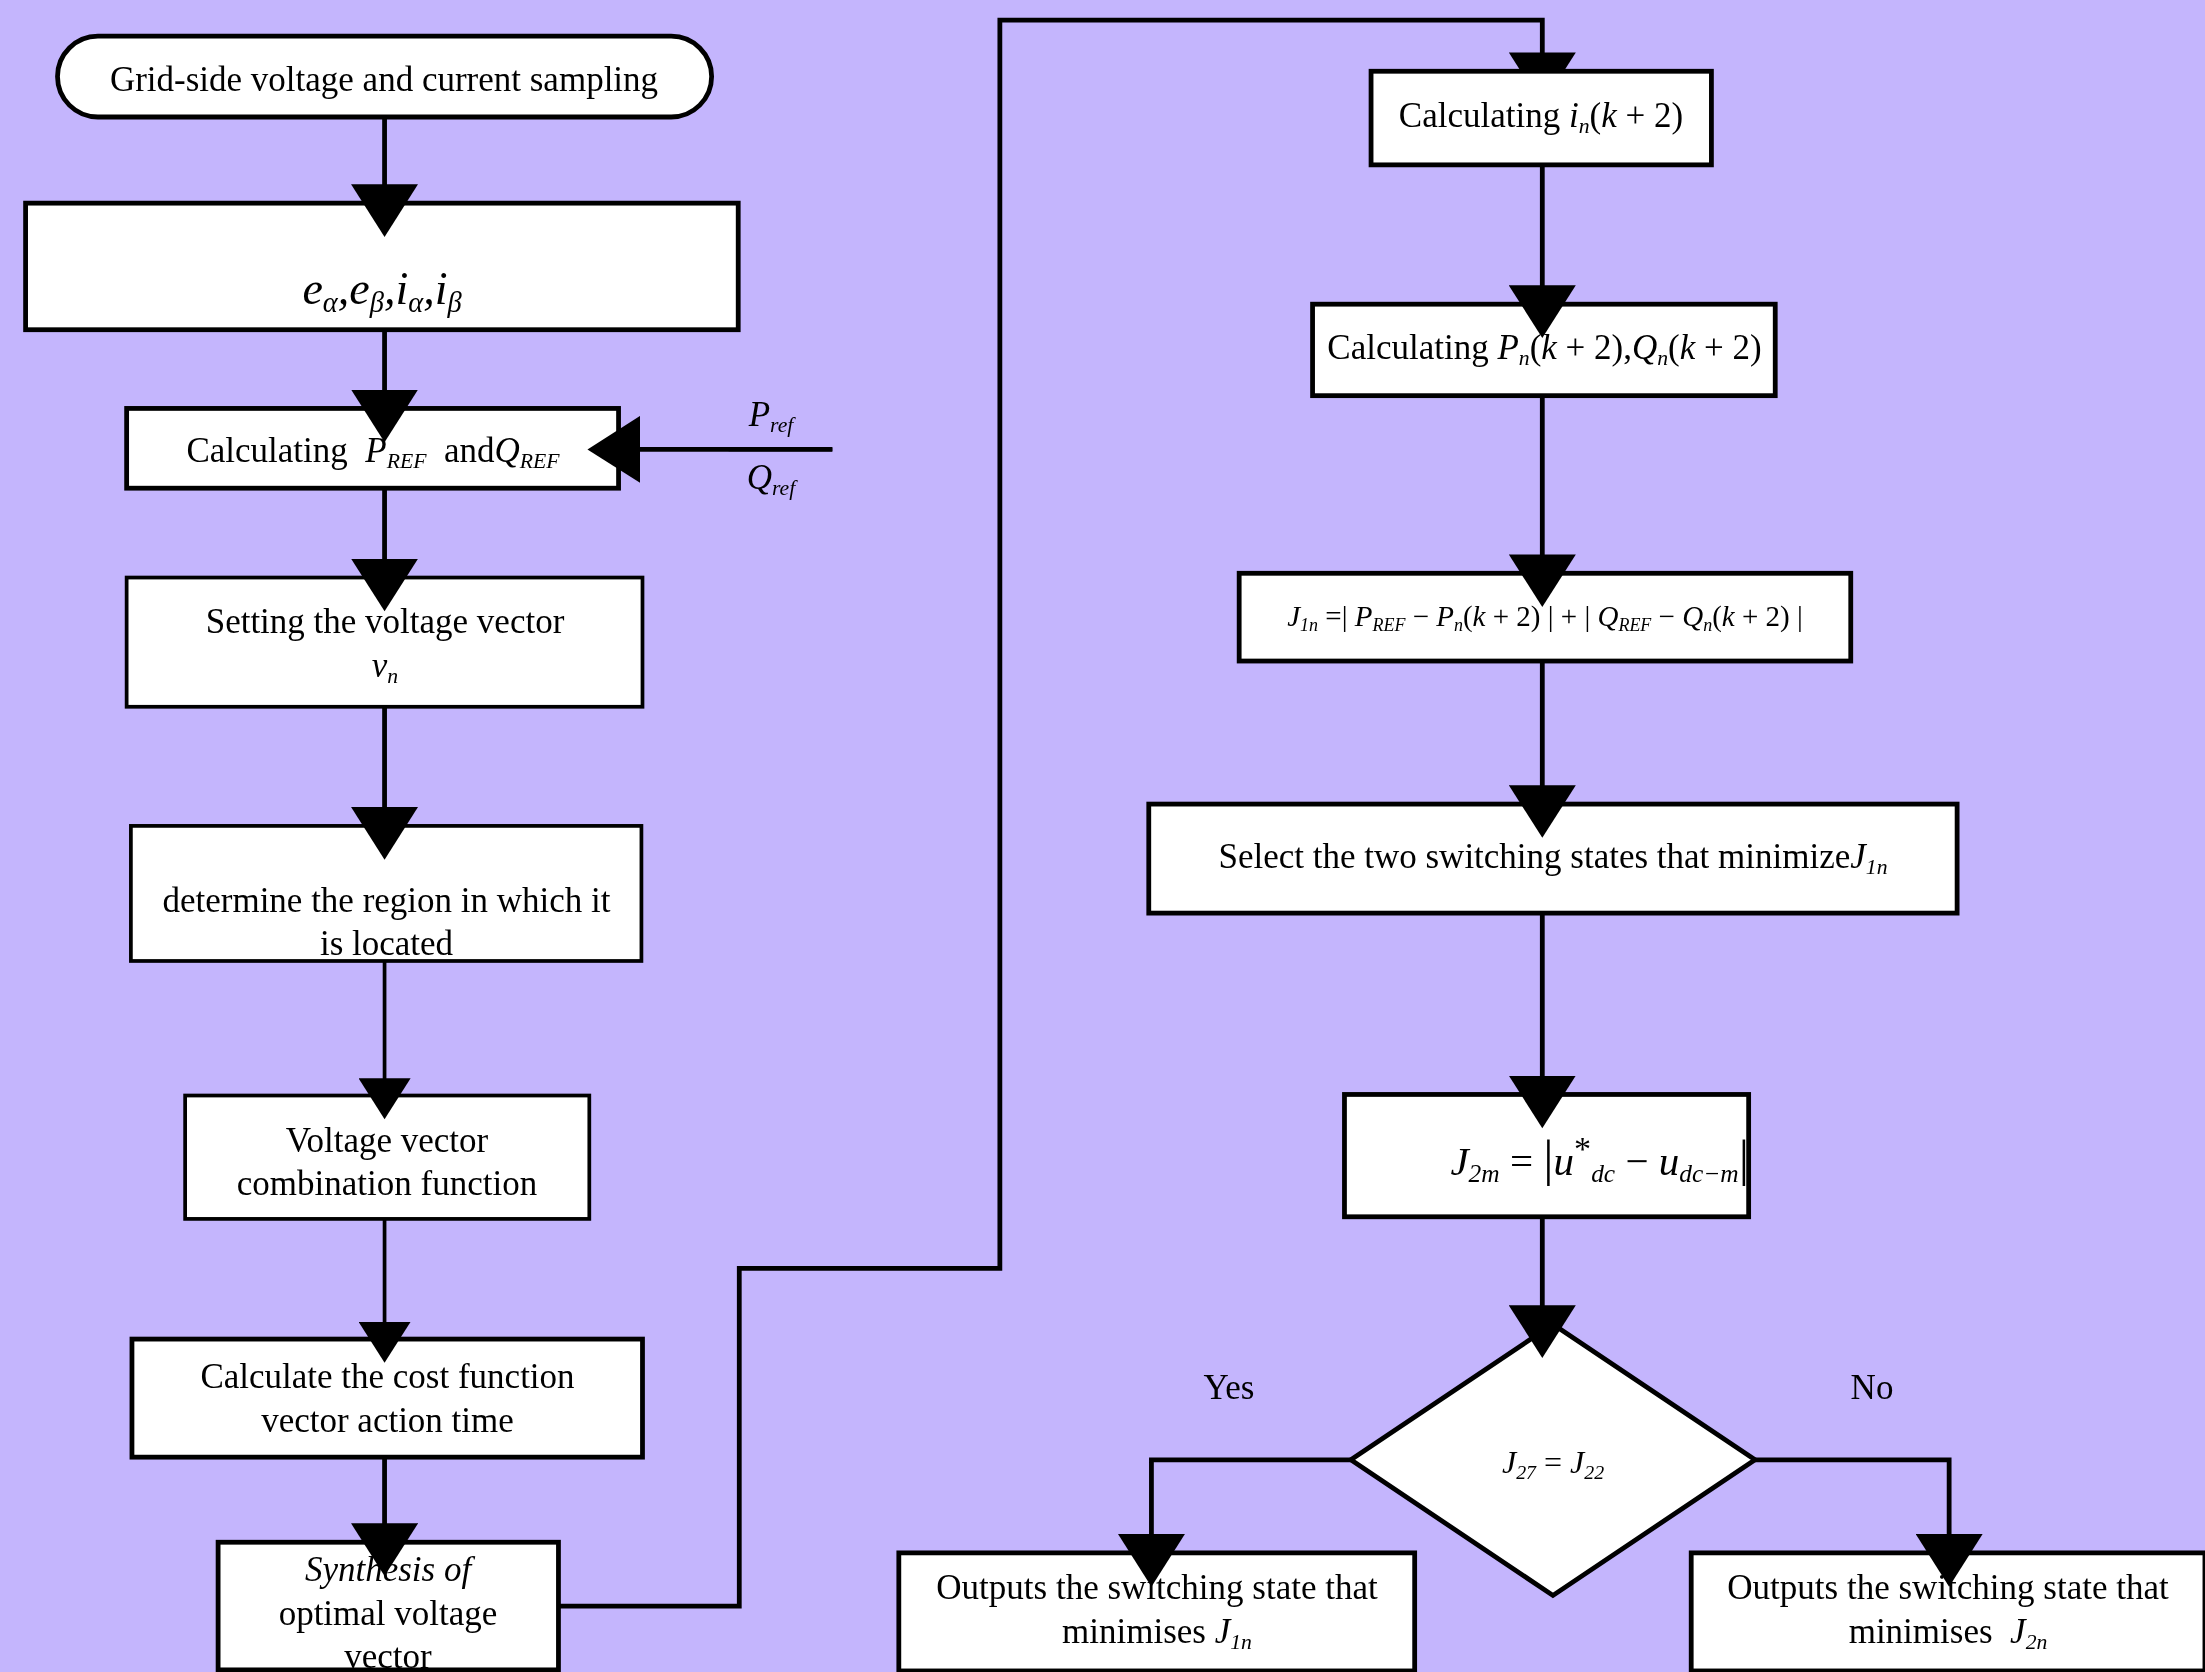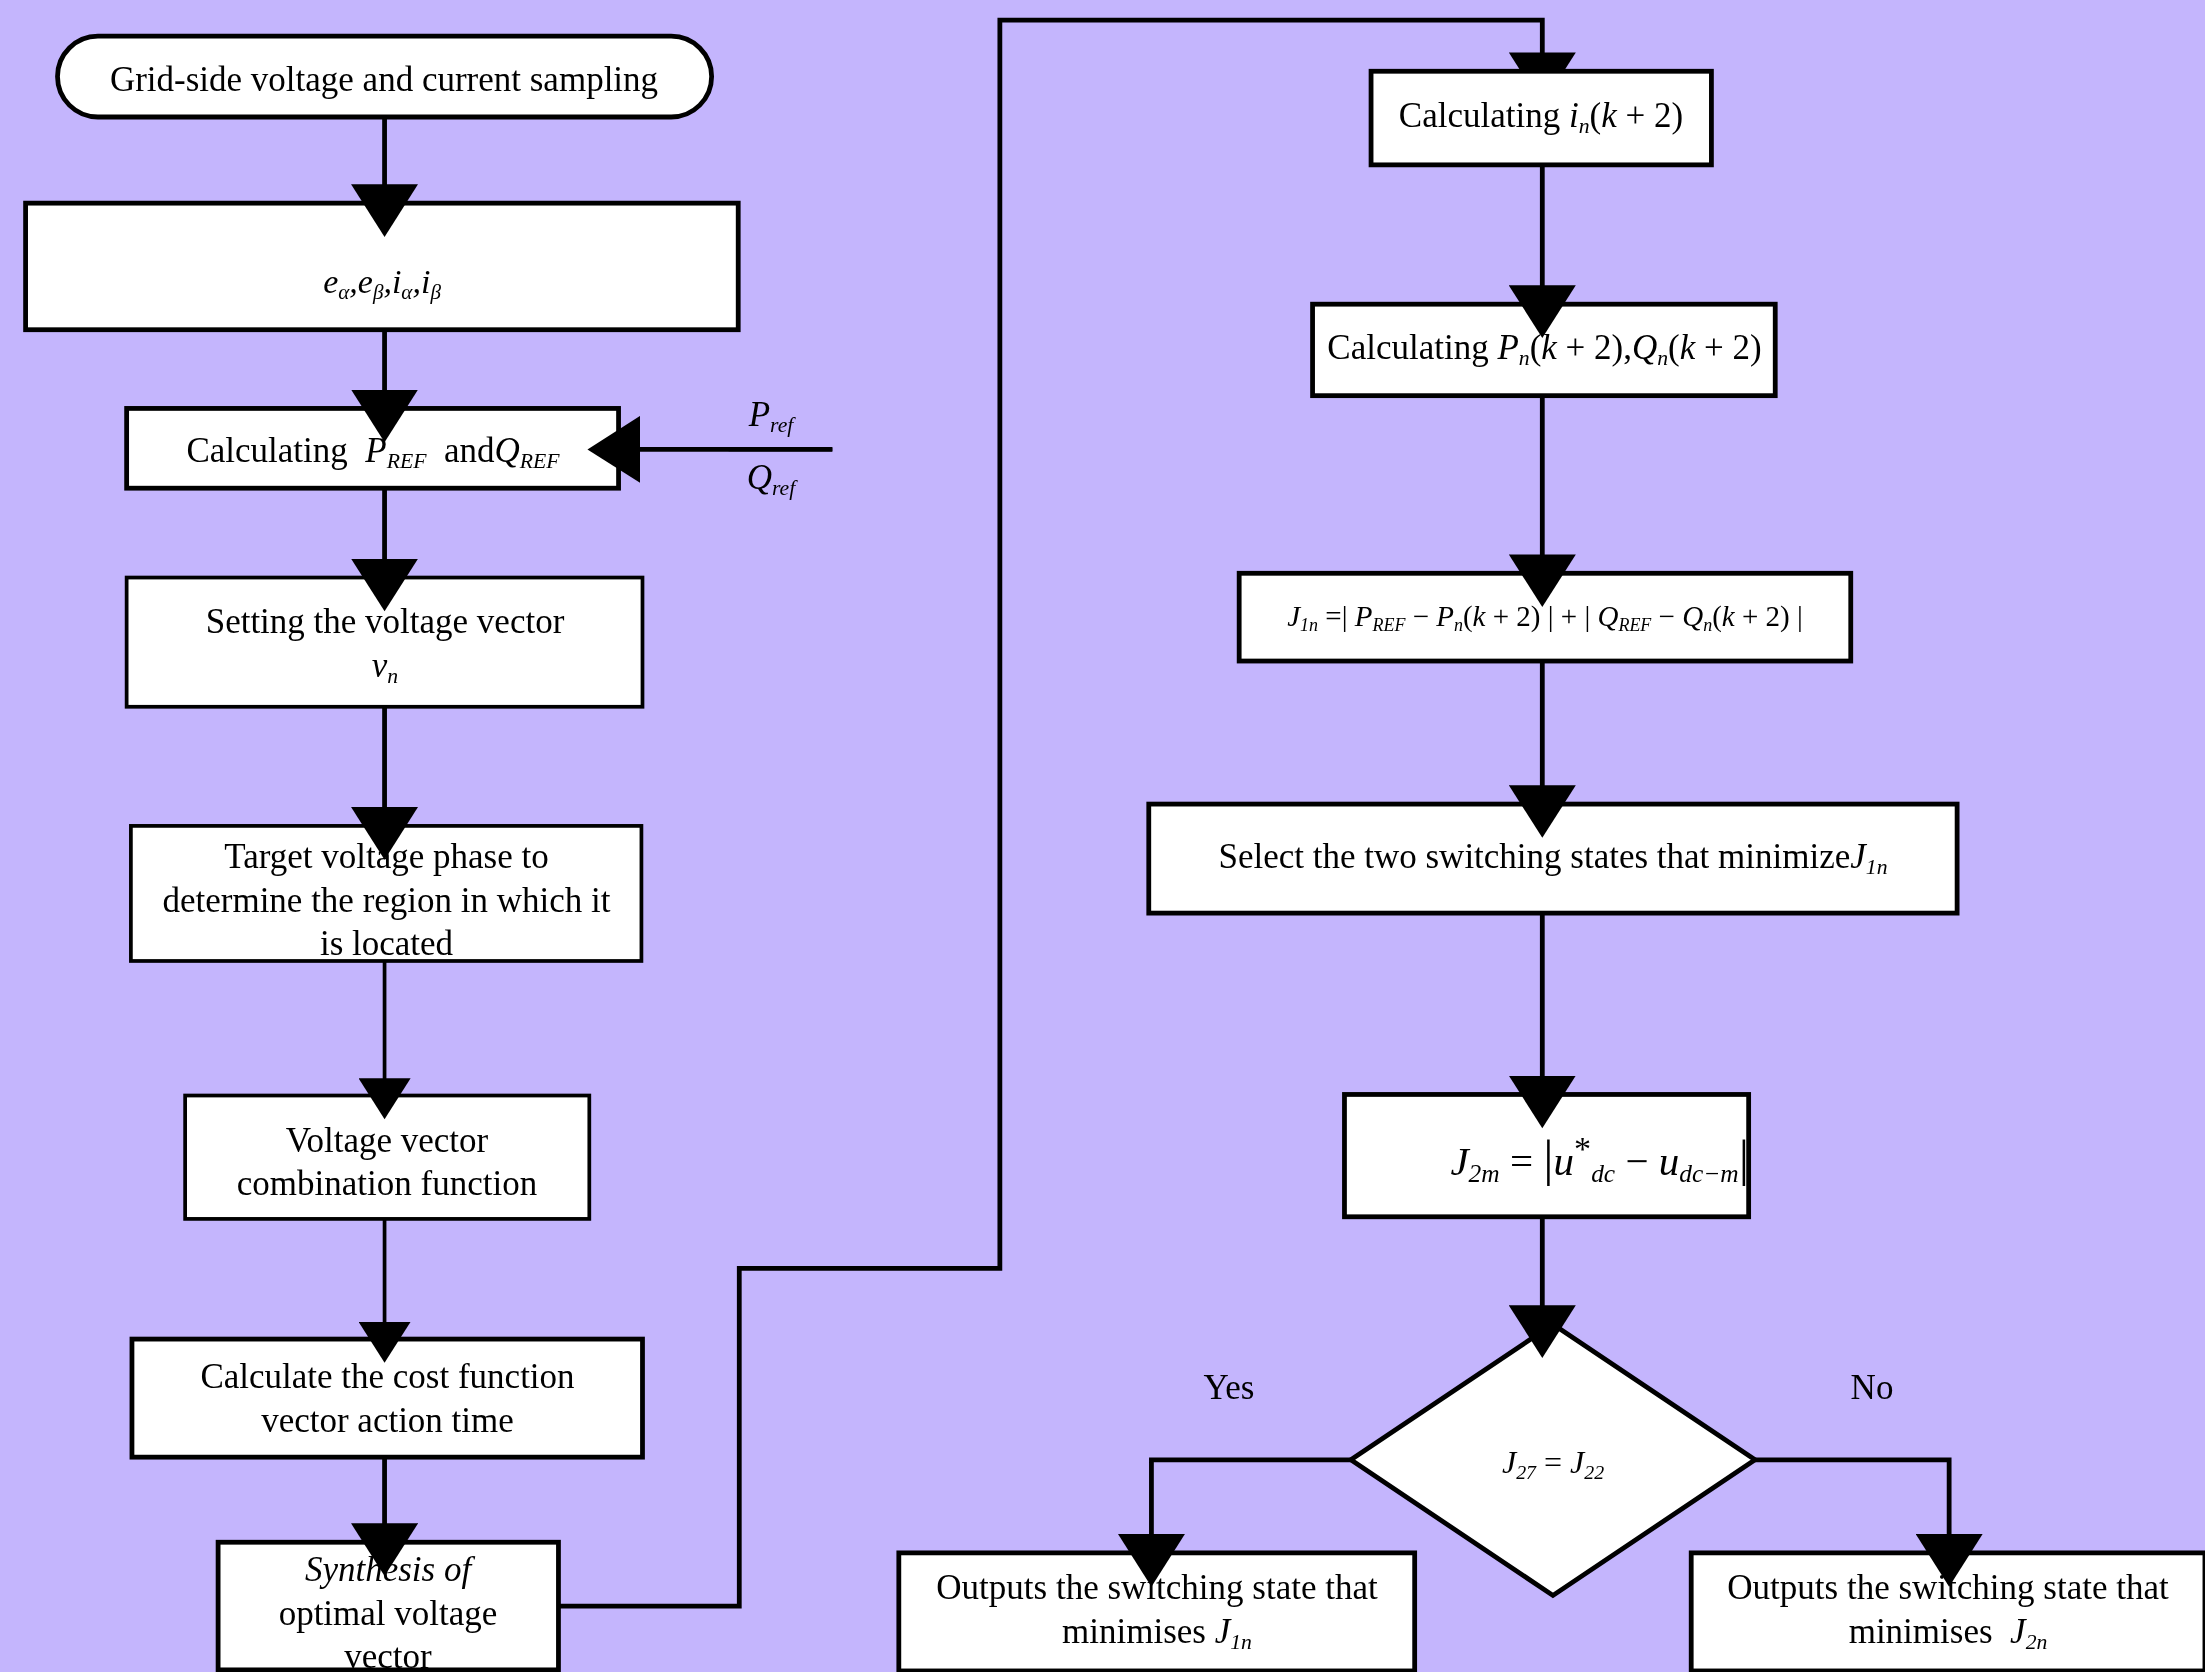--- a/index.html
+++ b/index.html
@@ -11,21 +11,21 @@
   .conn{stroke:#000000;stroke-width:9;fill:none;}
   .conn-thin{stroke:#000000;stroke-width:7;fill:none;}
   .arrowhead{fill:#000000;}
   .lbl{position:absolute;text-align:center;color:#000000;
        font-family:"Liberation Serif", serif;line-height:1.22;
        white-space:pre-wrap;}
   sub{font-size:0.62em;vertical-align:-0.28em;font-style:italic;}
   .f44{font-size:29px;}
   .f50{font-size:32px;}
   .f56{font-size:35px;}
-  .f62{font-size:34px;}
+  .f62{font-size:46px;}
   .mathbig{font-size:41px;}
 </style>
 </head>
 <body>
 
 <div id="root">
 
   <svg viewBox="0 0 4146 3144">
     <defs>
       <marker id="ah" markerWidth="12" markerHeight="14" refX="1.5" refY="7" orient="auto" markerUnits="strokeWidth">
@@ -75,21 +75,20 @@
 
   <div class="lbl f56" style="left:57px;top:59px;width:654px;">Grid-side voltage and current sampling</div>
 
   <div class="lbl f62" style="left:25.5px;top:261px;width:713px;font-style:italic;">e<sub>α</sub>,e<sub>β</sub>,i<sub>α</sub>,i<sub>β</sub></div>
 
   <div class="lbl f56" style="left:127px;top:430px;width:492px;">Calculating  <i>P<sub>REF</sub></i>  and<i>Q<sub>REF</sub></i></div>
 
   <div class="lbl f56" style="left:127px;top:601px;width:516px;">Setting the voltage vector</div>
   <div class="lbl f56" style="left:127px;top:645px;width:516px;"><i>v<sub>n</sub></i></div>
 
-  <div class="lbl f56" style="left:131px;top:836px;width:511px;">Target voltage phase to</div>
   <div class="lbl f56" style="left:131px;top:880px;width:511px;">determine the region in which it</div>
   <div class="lbl f56" style="left:131px;top:923px;width:511px;">is located</div>
 
   <div class="lbl f56" style="left:185px;top:1120px;width:404px;">Voltage vector</div>
   <div class="lbl f56" style="left:185px;top:1163px;width:404px;">combination function</div>
 
   <div class="lbl f56" style="left:132px;top:1356px;width:511px;">Calculate the cost function</div>
   <div class="lbl f56" style="left:132px;top:1400px;width:511px;">vector action time</div>
 
   <div class="lbl f56" style="left:218px;top:1549px;width:340px;font-style:italic;">Synthesis of</div>

